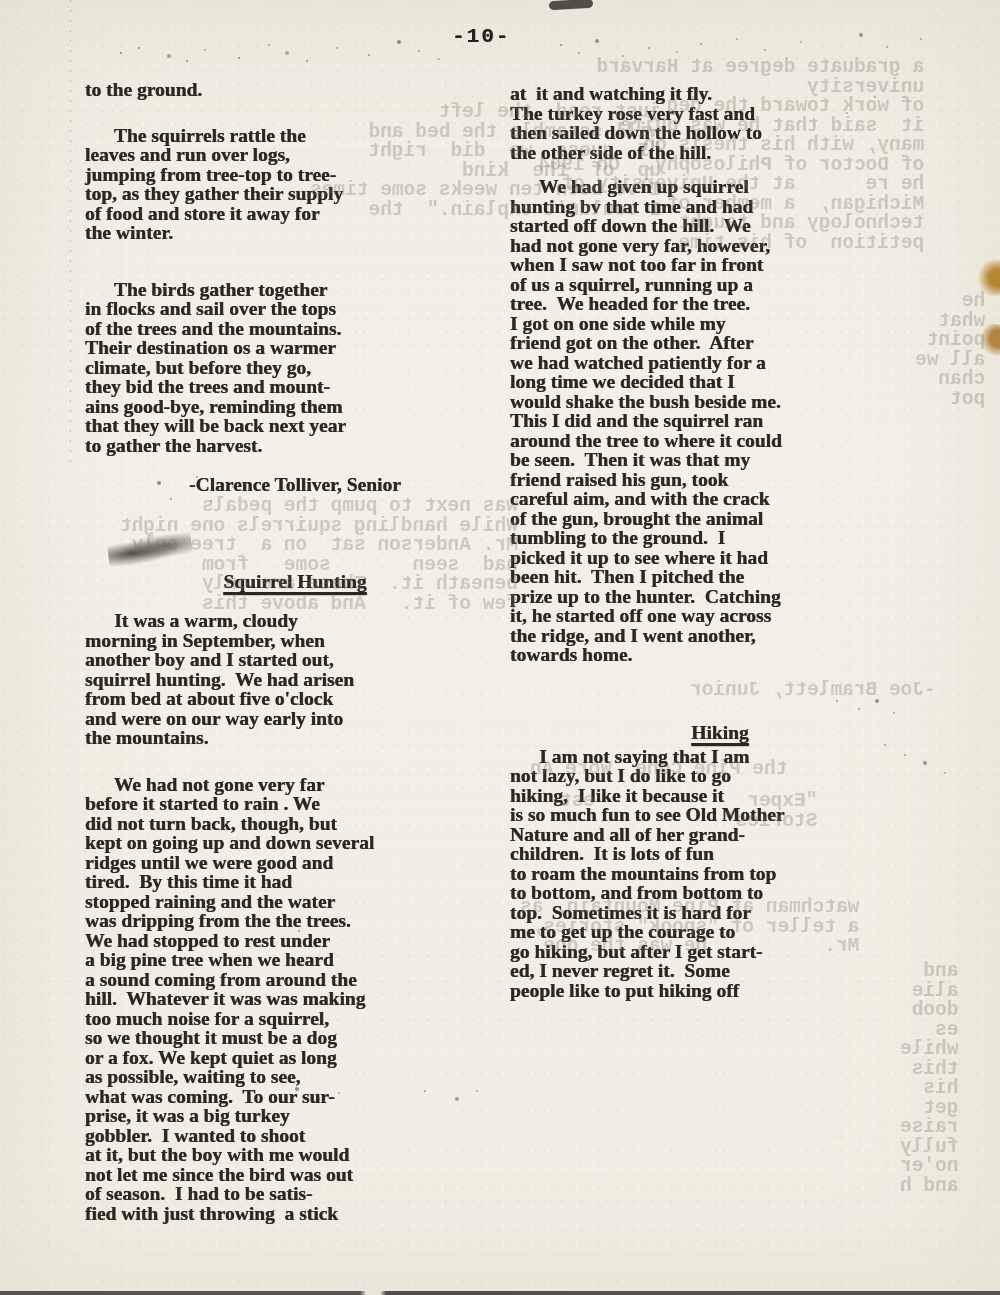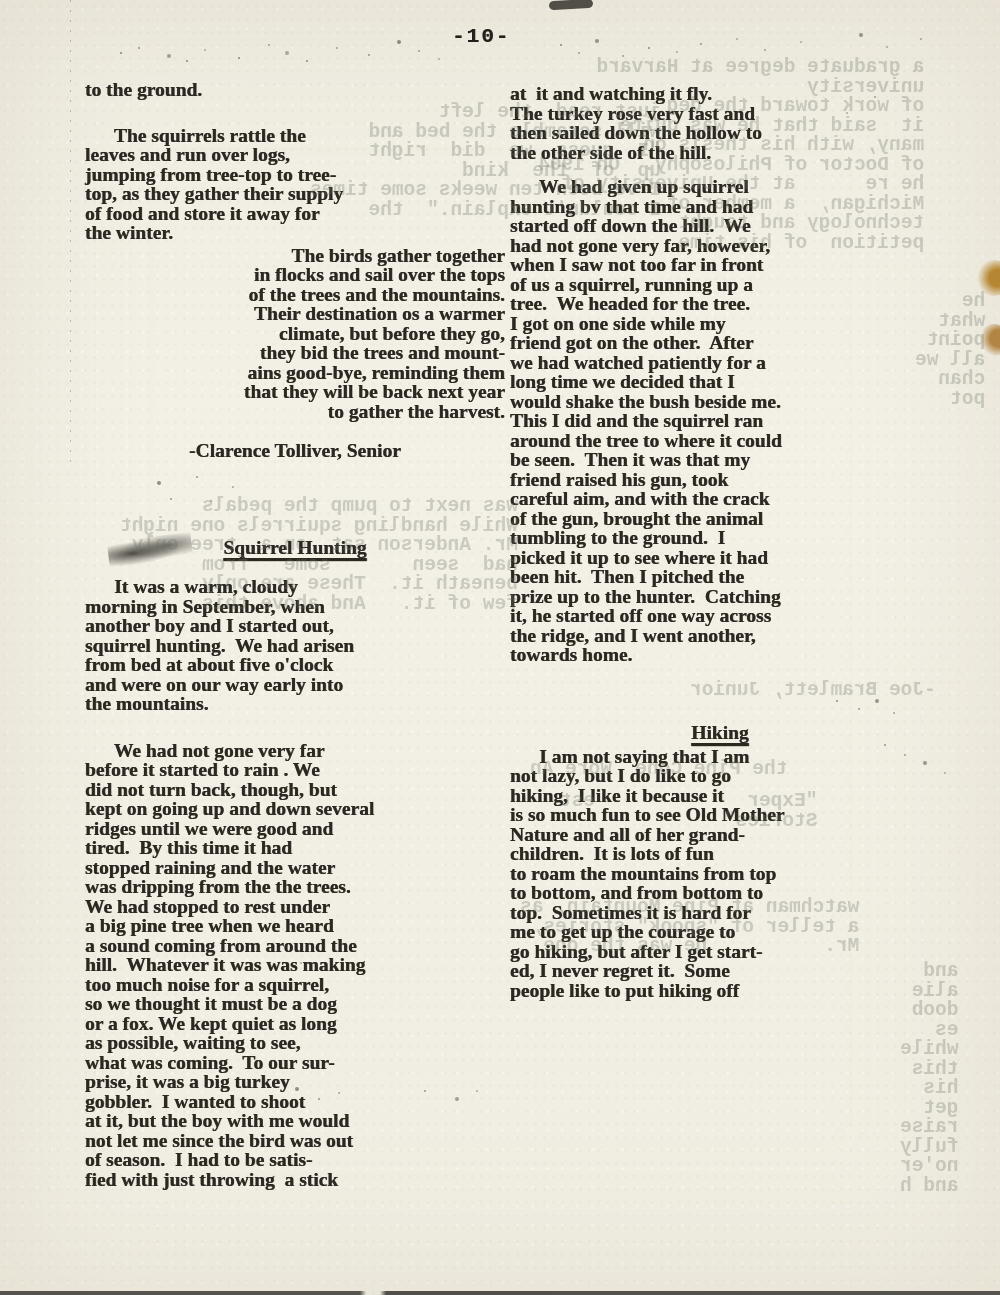--- a/index.html
+++ b/index.html
@@ -113,21 +113,21 @@
   <div class="top-blob"></div>
   <div class="smudge-heading"></div>
 
   <div id="page-num" class="typed">-10-</div>
 
   <div class="typed col" style="left:85px; top:80px;"><p class="block para" style="margin-top: 0px; font-size: inherit;">to the ground.</p><p class="block para" style="margin-top: 26px; font-size: inherit;">      The squirrels rattle the
 leaves and run over logs,
 jumping from tree-top to tree-
 top, as they gather their supply
 of food and store it away for
-the winter.</p><p class="block para" style="margin-top: 3px; font-size: inherit; text-align: right;">      The birds gather together
+the winter.</p><p class="block para" style="margin-top: 37px; font-size: inherit;">      The birds gather together
 in flocks and sail over the tops
 of the trees and the mountains.
 Their destination os a warmer
 climate, but before they go,
 they bid the trees and mount-
 ains good-bye, reminding them
 that they will be back next year
 to gather the harvest.</p><p class="block sig" style="margin-top: 19.5px; font-size: inherit; text-align: center;">-Clarence Tolliver, Senior</p><h2 class="block heading" style="margin-top: 78px; font-size: inherit;"><span class="underline">Squirrel Hunting</span></h2><p class="block para" style="margin-top: 19.5px; font-size: inherit;">      It was a warm, cloudy
 morning in September, when
 another boy and I started out,

